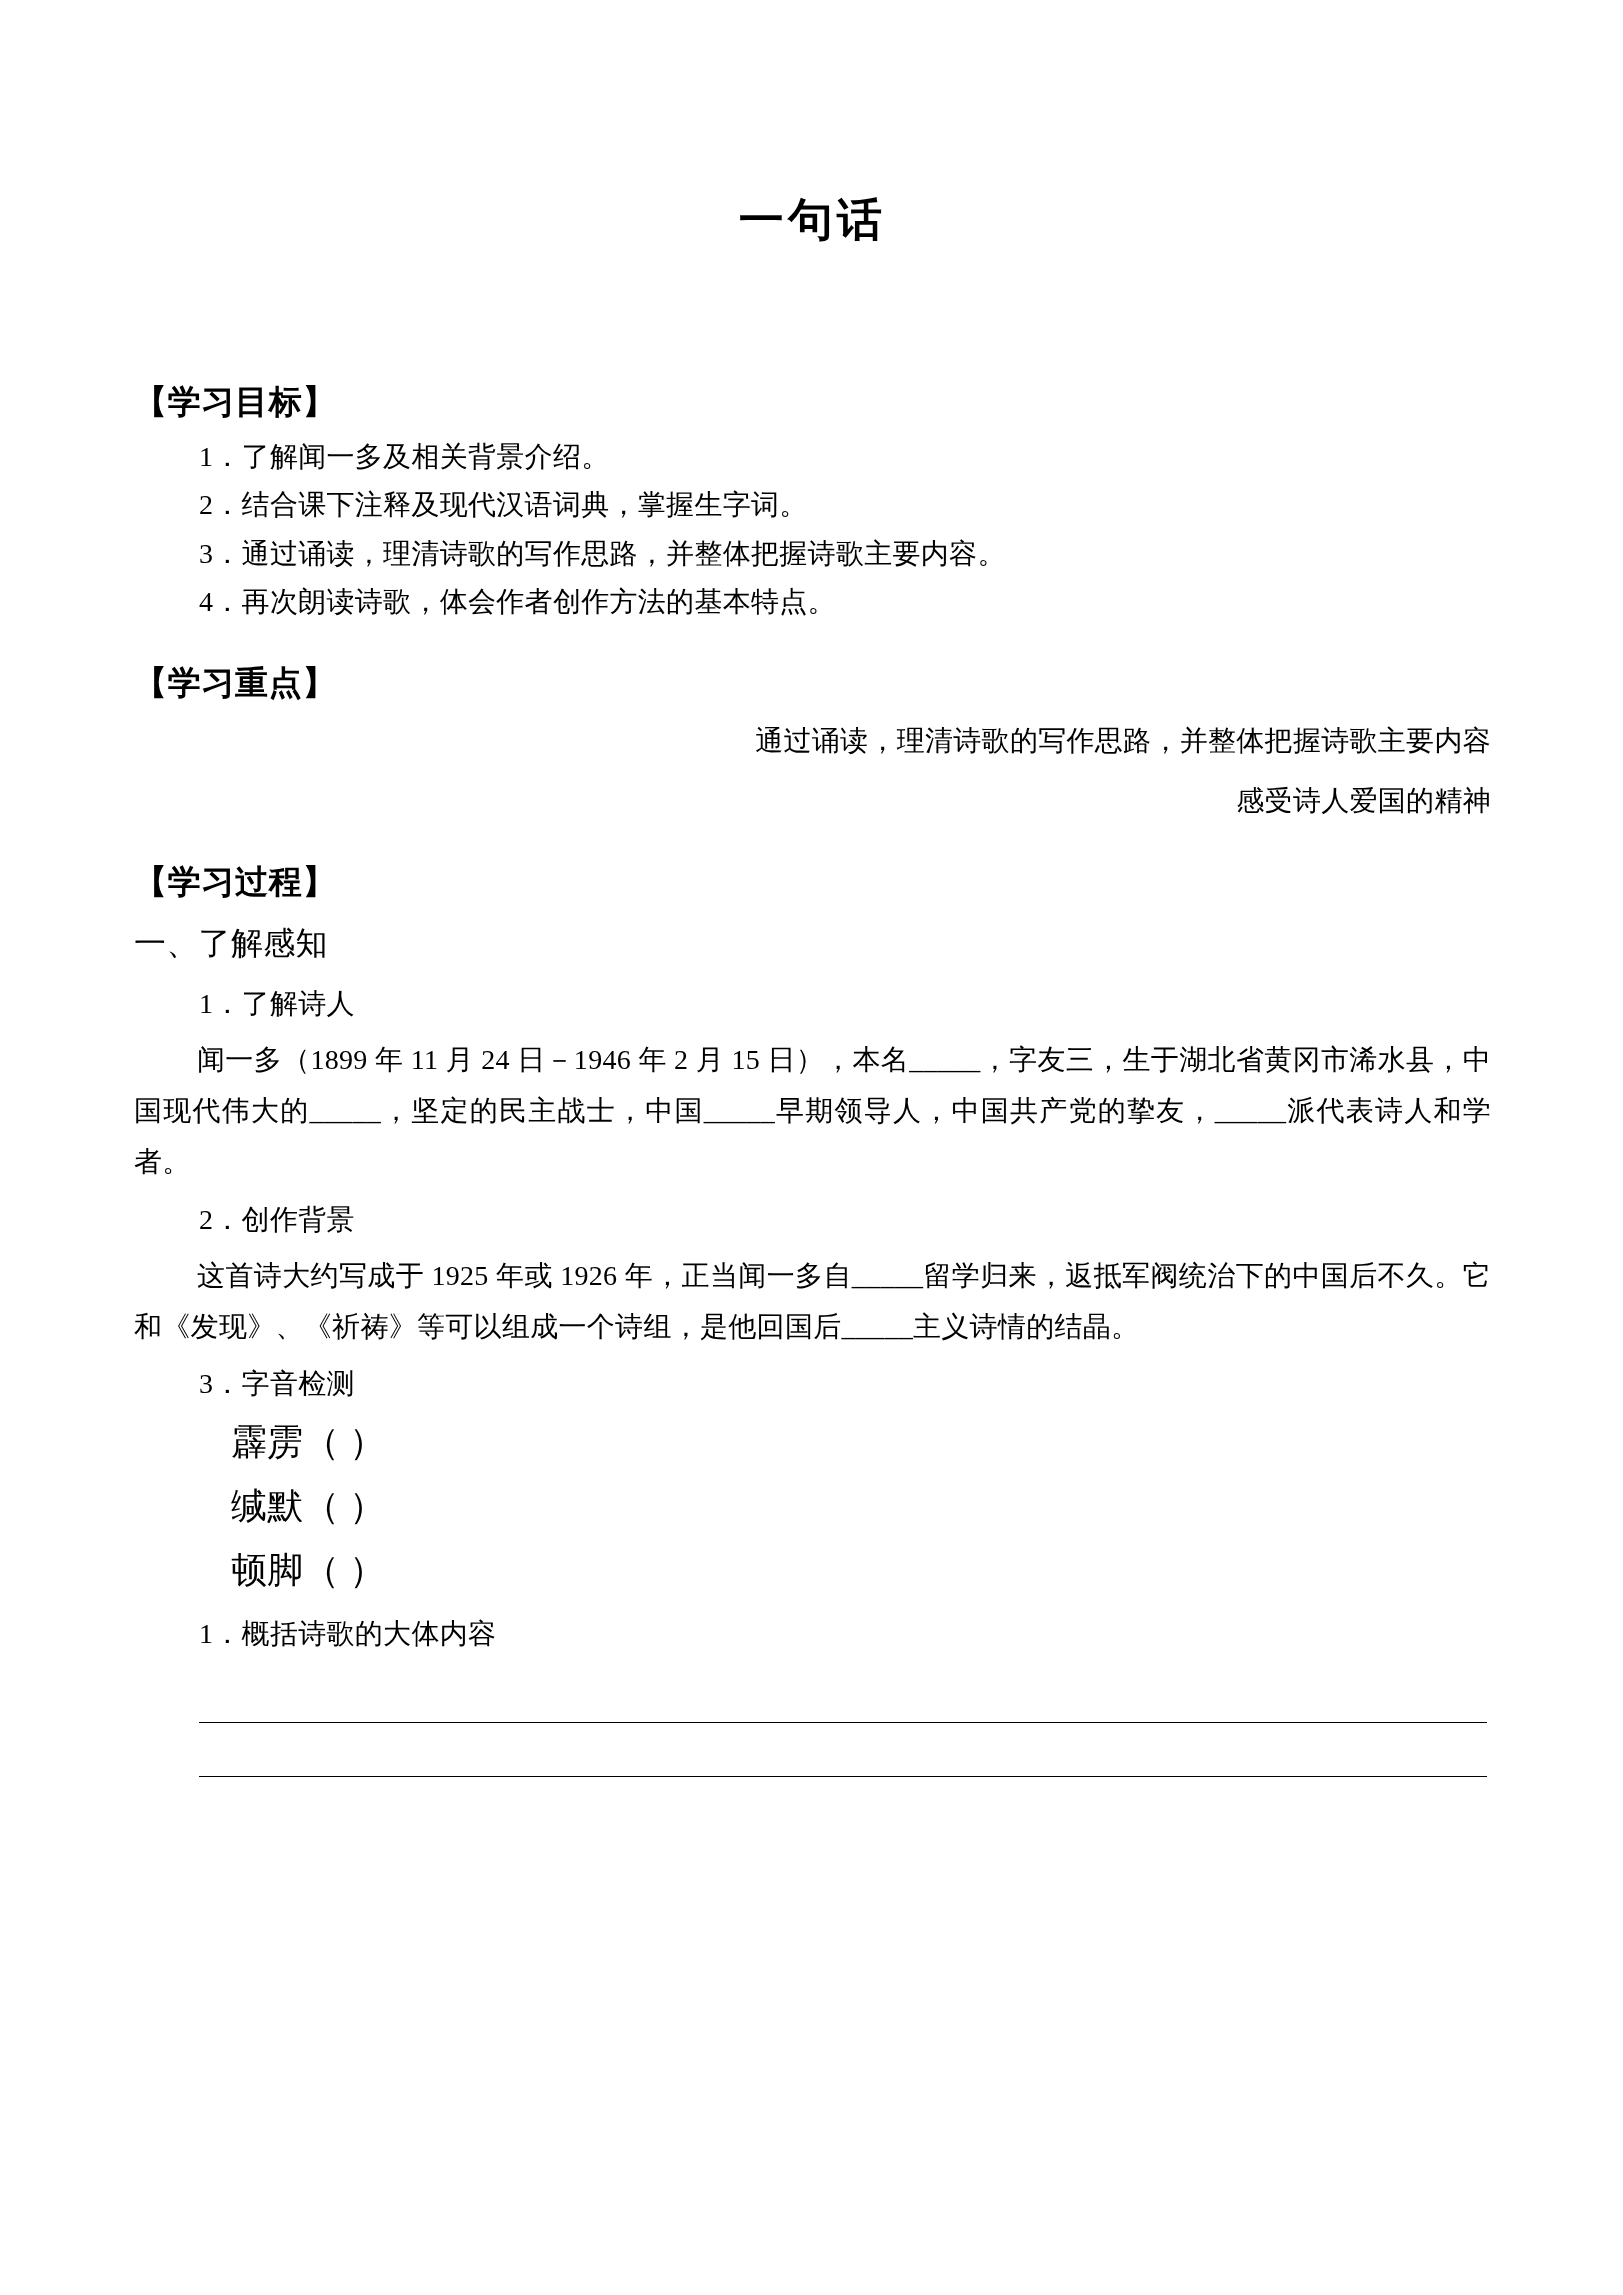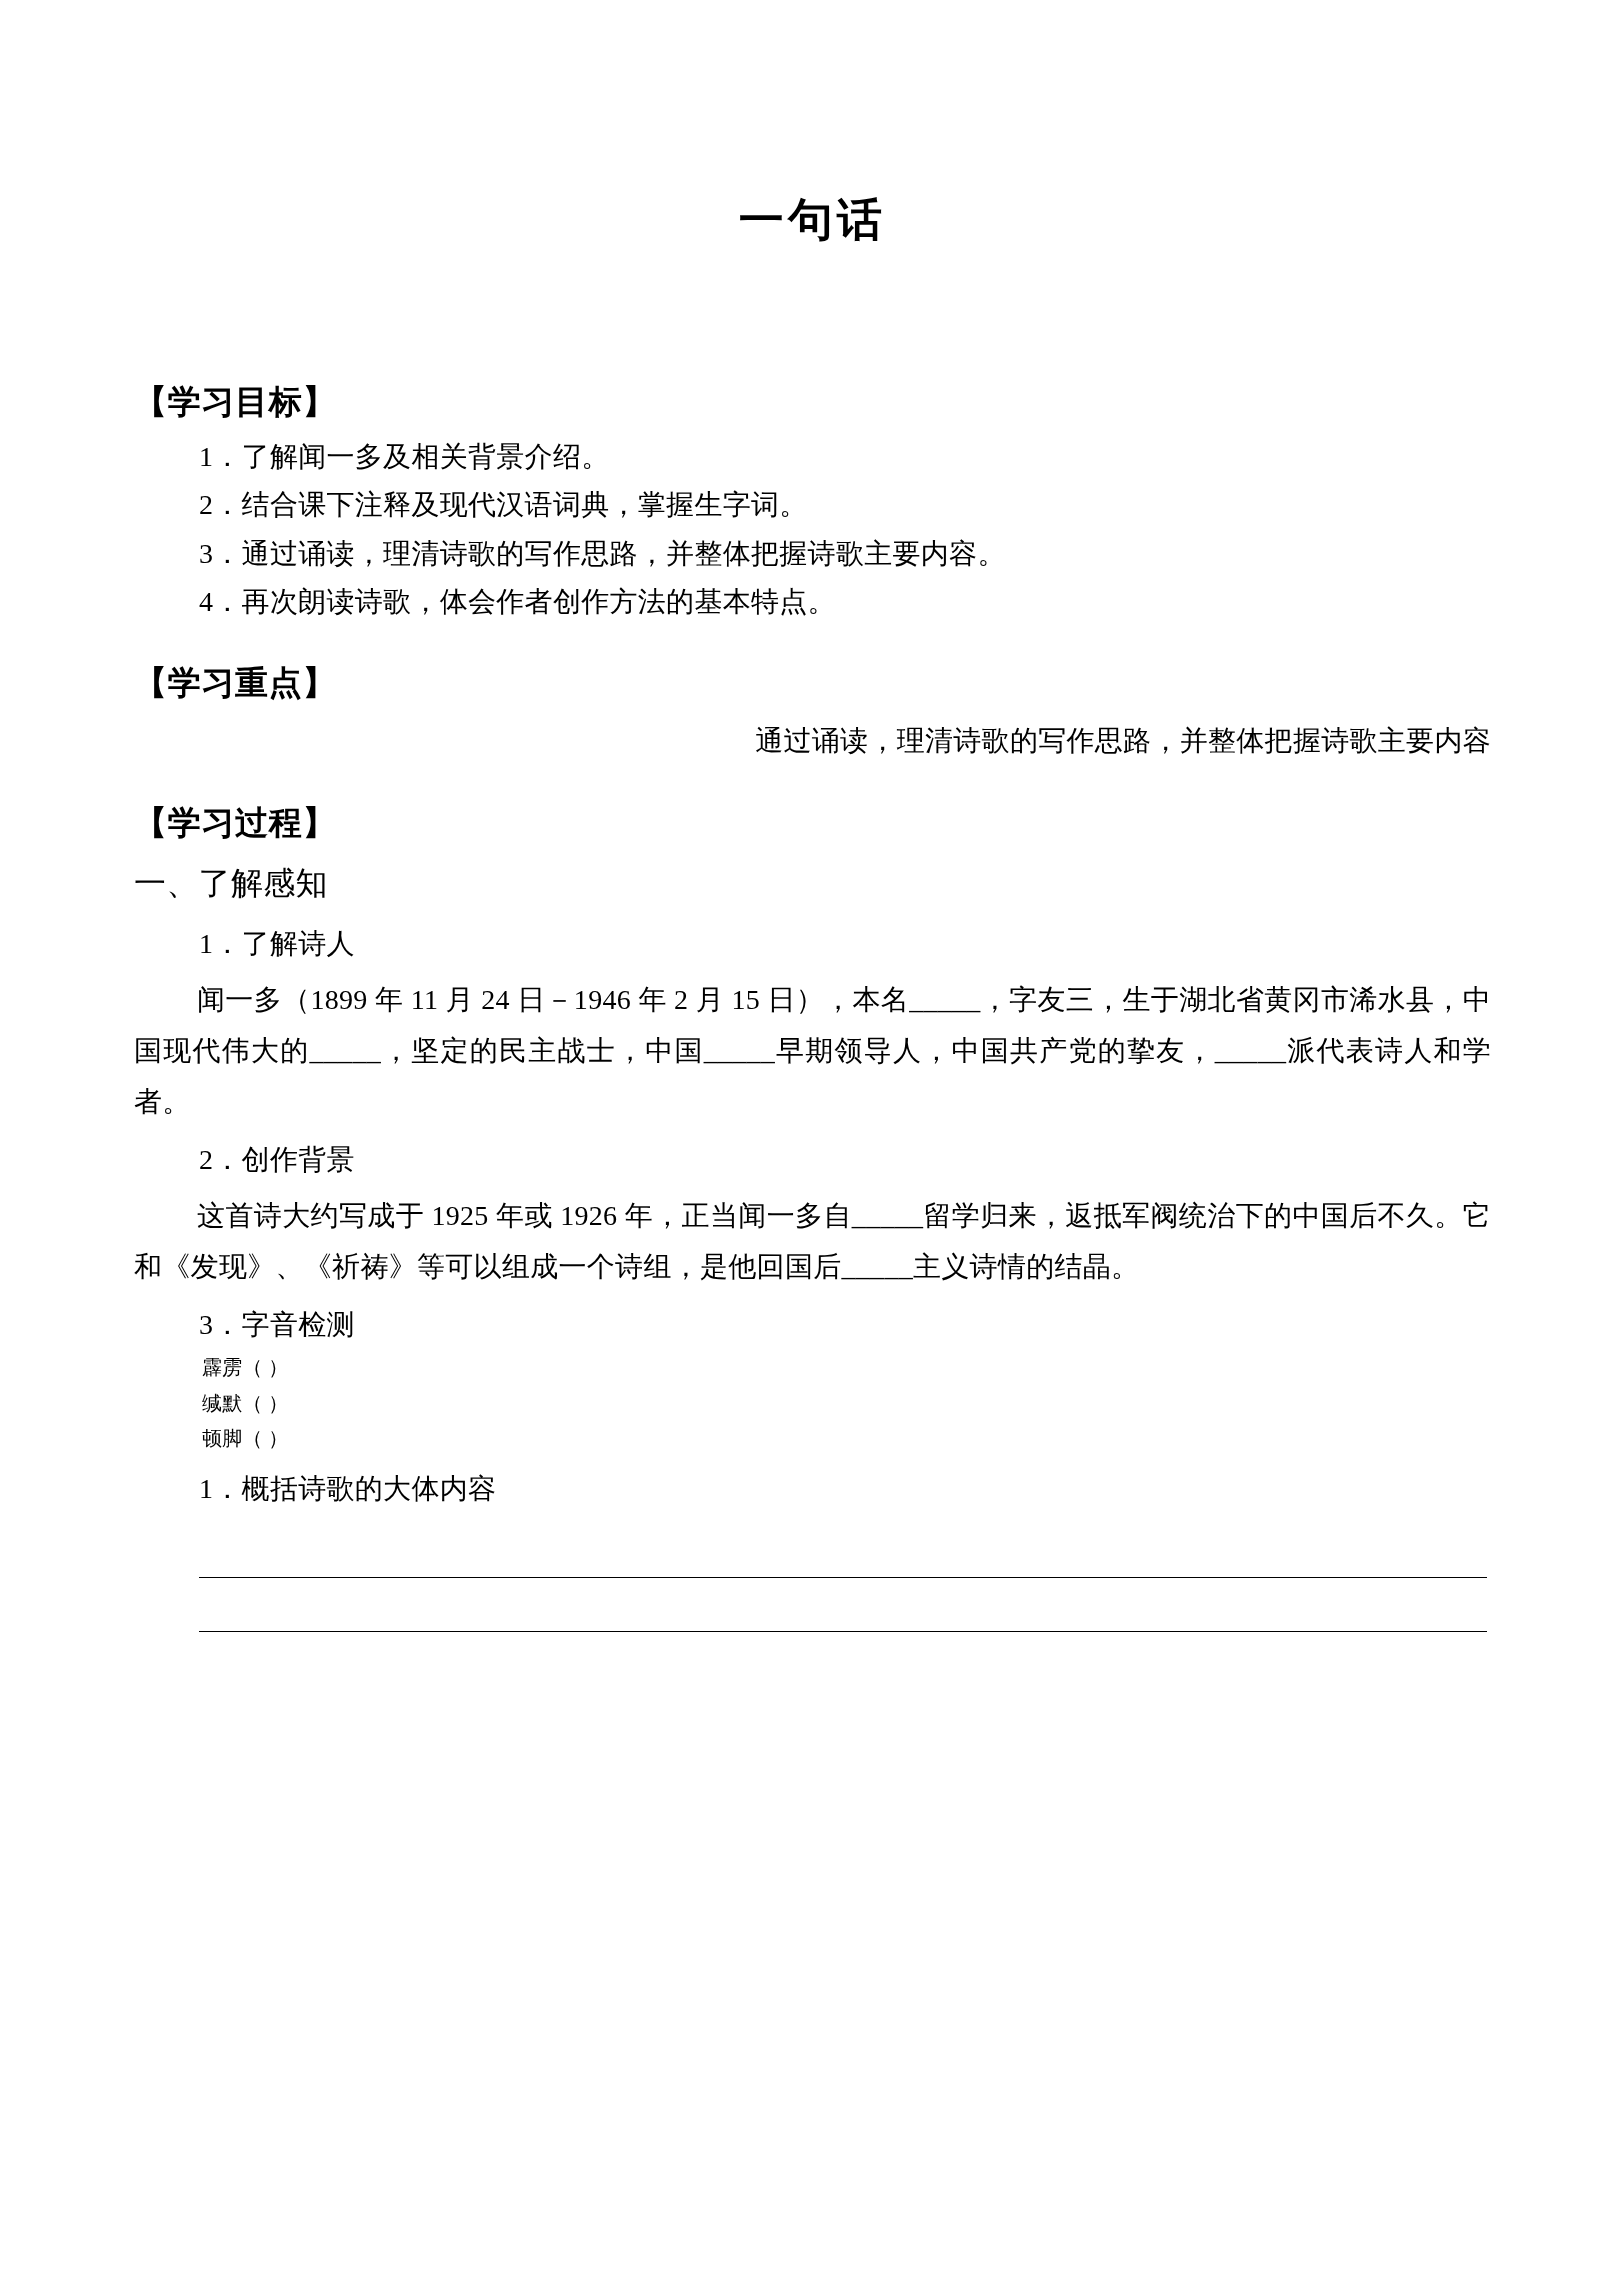--- a/index.html
+++ b/index.html
@@ -76,24 +76,24 @@
     margin-top: 9.5px;
   }
   .sub-item {
     font-size: 28px;
     line-height: 1.8;
     letter-spacing: 0.3px;
     margin-left: 65px;
     margin-top: 6.8px;
   }
   .pinyin-line {
-    font-size: 20px;
+    font-size: 36px;
     line-height: 1.78;
     letter-spacing: 0.3px;
-    margin-left: 68px;
+    margin-left: 97px;
   }
   .blank-rule {
     border-bottom: 1.4px solid #000;
     height: 0;
     margin-left: 65px;
     margin-right: 4.1px;
   }
   .rule-gap-1 { margin-top: 63px; }
   .rule-gap-2 { margin-top: 53px; }
   .footer {
@@ -118,20 +118,21 @@
 
     <div class="section-head first-head">【学习目标】</div>
     <div class="item">1．了解闻一多及相关背景介绍。</div>
     <div class="item">2．结合课下注释及现代汉语词典，掌握生字词。</div>
     <div class="item">3．通过诵读，理清诗歌的写作思路，并整体把握诗歌主要内容。</div>
     <div class="item">4．再次朗读诗歌，体会作者创作方法的基本特点。</div>
 
     <div class="section-head">【学习重点】</div>
     <div class="para-indent">通过诵读，理清诗歌的写作思路，并整体把握诗歌主要内容</div>
 
+    <div class="para-indent">感受诗人爱国的精神</div>
 
     <div class="section-head">【学习过程】</div>
 
     <div class="level1">一、了解感知</div>
     <div class="sub-item">1．了解诗人</div>
     <div class="para-flow">闻一多（1899 年 11 月 24 日－1946 年 2 月 15 日），本名_____，字友三，生于湖北省黄冈市浠水县，中国现代伟大的_____，坚定的民主战士，中国_____早期领导人，中国共产党的挚友，_____派代表诗人和学者。</div>
 
     <div class="sub-item">2．创作背景</div>
     <div class="para-flow">这首诗大约写成于 1925 年或 1926 年，正当闻一多自_____留学归来，返抵军阀统治下的中国后不久。它和《发现》、《祈祷》等可以组成一个诗组，是他回国后_____主义诗情的结晶。</div>
 

